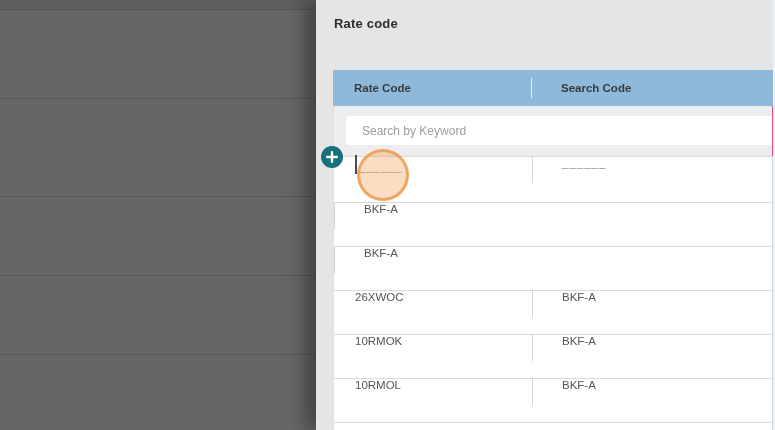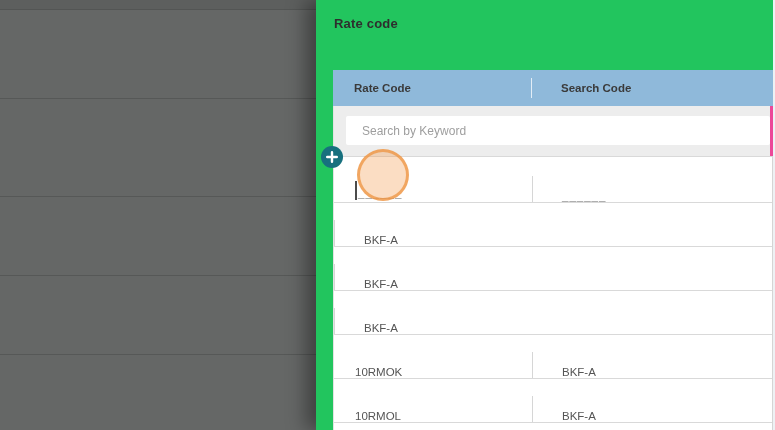--- a/index.html
+++ b/index.html
@@ -7,45 +7,45 @@
     font-family:"Liberation Sans", sans-serif; background:#656766; }
 
   
   .dim-area { position:absolute; left:0; top:0; width:775px; height:430px; background:#656766; }
   .dim-topband { position:absolute; left:0; top:0; width:100%; height:10px;
     background:rgba(0,0,0,0.07); border-bottom:1px solid rgba(0,0,0,0.10); }
   .dim-line { position:absolute; left:0; width:100%; height:1px; background:rgba(0,0,0,0.14); }
 
   
   .panel { position:absolute; left:316px; top:0; width:459px; height:430px;
-    background:#22c55e; box-shadow:-10px 0 18px rgba(0,0,0,0.38); }
+    background:#e5e5e5; box-shadow:-10px 0 18px rgba(0,0,0,0.38); }
   .panel-scroll-strip { position:absolute; right:0; top:0; bottom:0; width:2px; background:#eef1f4; }
 
   .panel-title { position:absolute; left:18px; top:16px; font-size:13px; font-weight:700;
     color:#2e2e2e; letter-spacing:0.2px; }
 
   
   .rc-table { position:absolute; left:17px; top:70px; width:440px; height:360px; }
 
   .thead { display:flex; align-items:center; height:36px; background:#8fb9da; }
   .th { font-size:11.5px; font-weight:700; color:#3a3a3a; }
   .th-rate { width:198px; padding-left:21px; }
   .th-divider { width:1px; height:20px; background:rgba(255,255,255,0.75); }
   .th-package { padding-left:29px; }
 
   .search-row { height:50px; background:#ededed; padding:10px 0 11px 12px;
-    border-left:1px solid #e2e2e2; border-right:3px solid #ec4899; }
+    border-left:1px solid #e2e2e2; border-right:1px solid #ec4899; }
   .search-input { display:block; width:100%; height:29px; border:none; outline:none;
     background:#ffffff; border-radius:2px; padding:0 10px 0 16px; font-size:12px;
     font-family:"Liberation Sans", sans-serif; color:#555; }
   .search-input::placeholder { color:#9e9e9e; }
 
   .rows { border-top:1px solid #d9d9d9; border-left:1px solid #e2e2e2;
     border-right:1px solid #d5d5d5; background:#fff; }
-  .row { display:flex; align-items:flex-end; height:44px; border-bottom:1px solid #d9d9d9;
+  .row { display:flex; align-items:flex-start; height:44px; border-bottom:1px solid #d9d9d9;
     background:#fff; }
   .row.new-entry { height:46px; }
   .cell { font-size:11.5px; color:#555555; }
   .cell-rate { width:198px; padding-left:21px; display:flex; align-items:center; }
   .cell-divider { width:1px; height:26px; background:#d6d6d6; }
   .cell-package { padding-left:29px; }
   .row.partial { border-bottom:none; height:9px; }
 
   .dashes { color:#919191; font-size:11.5px; letter-spacing:1px; }
   .caret { display:inline-block; width:2px; height:19px; background:#4b4b4b;
@@ -106,20 +106,21 @@
         <div class="cell-divider"></div>
         <div class="cell cell-package">BKF-A</div>
       </div>
 
       <div class="row">
         <div class="cell-divider"></div>
         <div class="cell cell-package">BKF-A</div>
       </div>
 
       <div class="row">
+        <div class="cell cell-rate">26XWOC</div>
         <div class="cell-divider"></div>
         <div class="cell cell-package">BKF-A</div>
       </div>
 
       <div class="row">
         <div class="cell cell-rate">10RMOK</div>
         <div class="cell-divider"></div>
         <div class="cell cell-package">BKF-A</div>
       </div>
 

